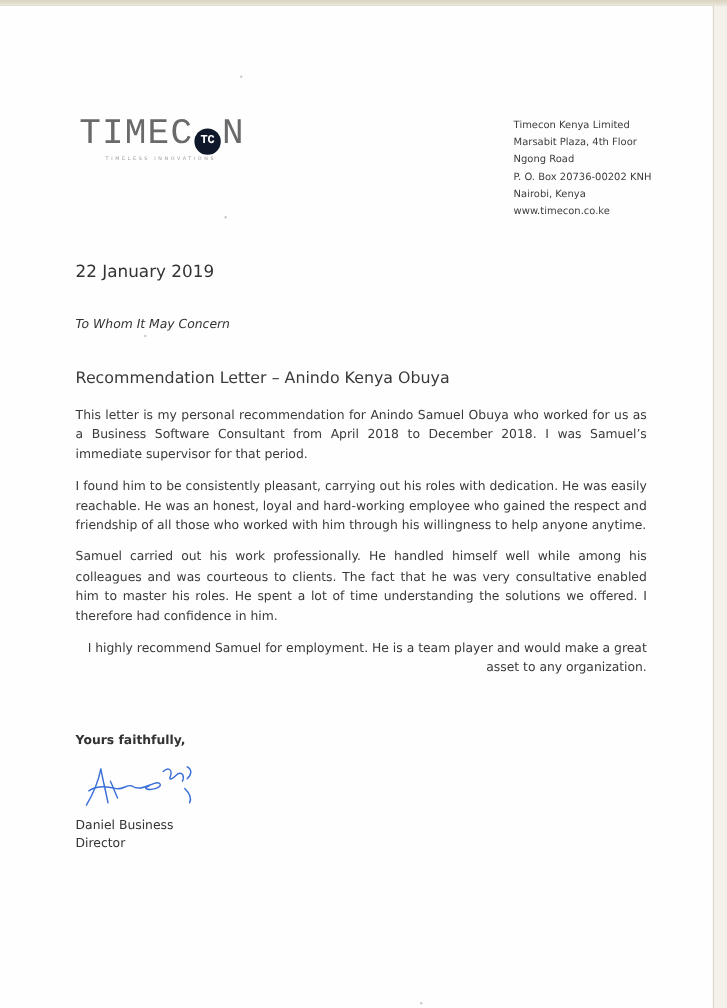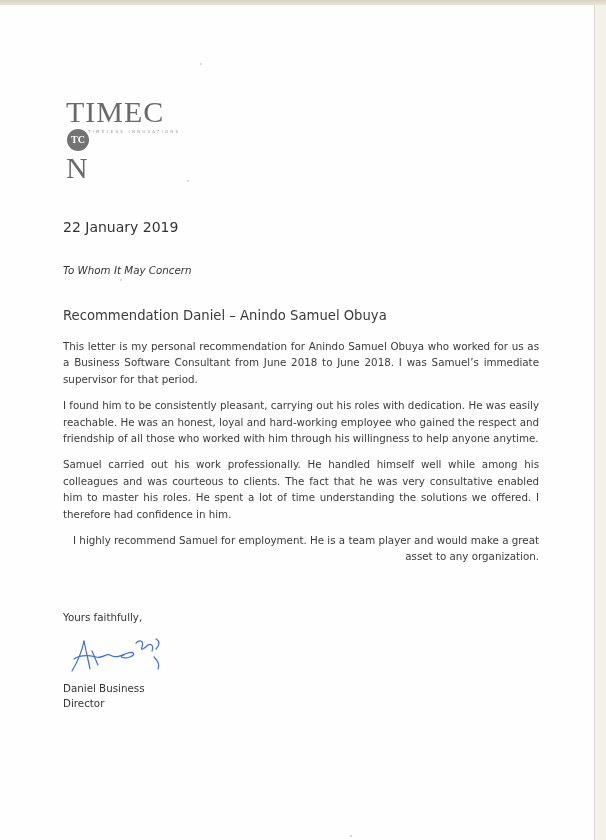--- a/index.html
+++ b/index.html
@@ -29,35 +29,34 @@
       border-top: 1px solid #e2ded2;
     }
     .logo {
       position: absolute;
       left: 66px; top: 90px;
       width: 150px; height: 44px;
     }
     .logo-word {
       position: absolute;
       left: 0; top: 0;
-      font-family: Liberation Serif, serif;
+      font-family: Liberation Mono, monospace;
       font-size: 30px;
       letter-spacing: 1px;
       color: #6a6a6a;
       line-height: 34px;
       white-space: nowrap;
       display: flex;
-      align-items: flex-start;
-      flex-direction: column;
+      align-items: flex-end;
     }
     .logo-badge {
       display: inline-block;
       width: 22px; height: 22px;
       border-radius: 50%;
-      background: #737373;
+      background: #0f172a;
       color: #ffffff;
       font-size: 10px;
       font-weight: bold;
       line-height: 22px;
       text-align: center;
       margin: 0 1px;
       letter-spacing: 0;
     }
     .logo-tag {
       position: absolute;
@@ -106,20 +105,21 @@
     .body p {
       margin: 0 0 10px 0;
       text-align: justify;
     }
     .body p.left { text-align: right; }
     .closing {
       position: absolute;
       left: 63px; top: 606px;
       font-size: 10.3px;
       color: #333;
+      font-weight: bold;
     }
     .signature {
       position: absolute;
       left: 70px; top: 628px;
       width: 100px; height: 42px;
     }
     .signer {
       position: absolute;
       left: 63px; top: 676px;
       font-size: 10.3px;
@@ -142,27 +142,35 @@
 
   <div class="logo">
     <div class="logo-word">
       <span>TIMEC</span>
       <span class="logo-badge">TC</span>
       <span>N</span>
     </div>
     <div class="logo-tag">TIMELESS INNOVATIONS</div>
   </div>
 
+  <div class="address">
+    <div>Timecon Kenya Limited</div>
+    <div>Marsabit Plaza, 4th Floor</div>
+    <div>Ngong Road</div>
+    <div>P. O. Box 20736-00202 KNH</div>
+    <div>Nairobi, Kenya</div>
+    <div>www.timecon.co.ke</div>
+  </div>
 
   <div class="date">22 January 2019</div>
   <div class="salutation">To Whom It May Concern</div>
-  <div class="subject">Recommendation Daniel – Anindo Samuel Obuya</div>
+  <div class="subject">Recommendation Letter – Anindo Kenya Obuya</div>
 
   <div class="body">
-    <p>This letter is my personal recommendation for Anindo Samuel Obuya who worked for us as a Business Software Consultant from June 2018 to June 2018. I was Samuel’s immediate supervisor for that period.</p>
+    <p>This letter is my personal recommendation for Anindo Samuel Obuya who worked for us as a Business Software Consultant from April 2018 to December 2018. I was Samuel’s immediate supervisor for that period.</p>
     <p>I found him to be consistently pleasant, carrying out his roles with dedication. He was easily reachable. He was an honest, loyal and hard-working employee who gained the respect and friendship of all those who worked with him through his willingness to help anyone anytime.</p>
     <p>Samuel carried out his work professionally. He handled himself well while among his colleagues and was courteous to clients. The fact that he was very consultative enabled him to master his roles. He spent a lot of time understanding the solutions we offered. I therefore had confidence in him.</p>
     <p class="left">I highly recommend Samuel for employment. He is a team player and would make a great asset to any organization.</p>
   </div>
 
   <div class="closing">Yours faithfully,</div>
 
   <svg class="signature" viewBox="0 0 100 42">
     <g fill="none" stroke="#3a6fd8" stroke-width="1.2" stroke-linecap="round" stroke-linejoin="round">
       <path d="M14 8 C 12 18, 8 28, 2 38"></path>

